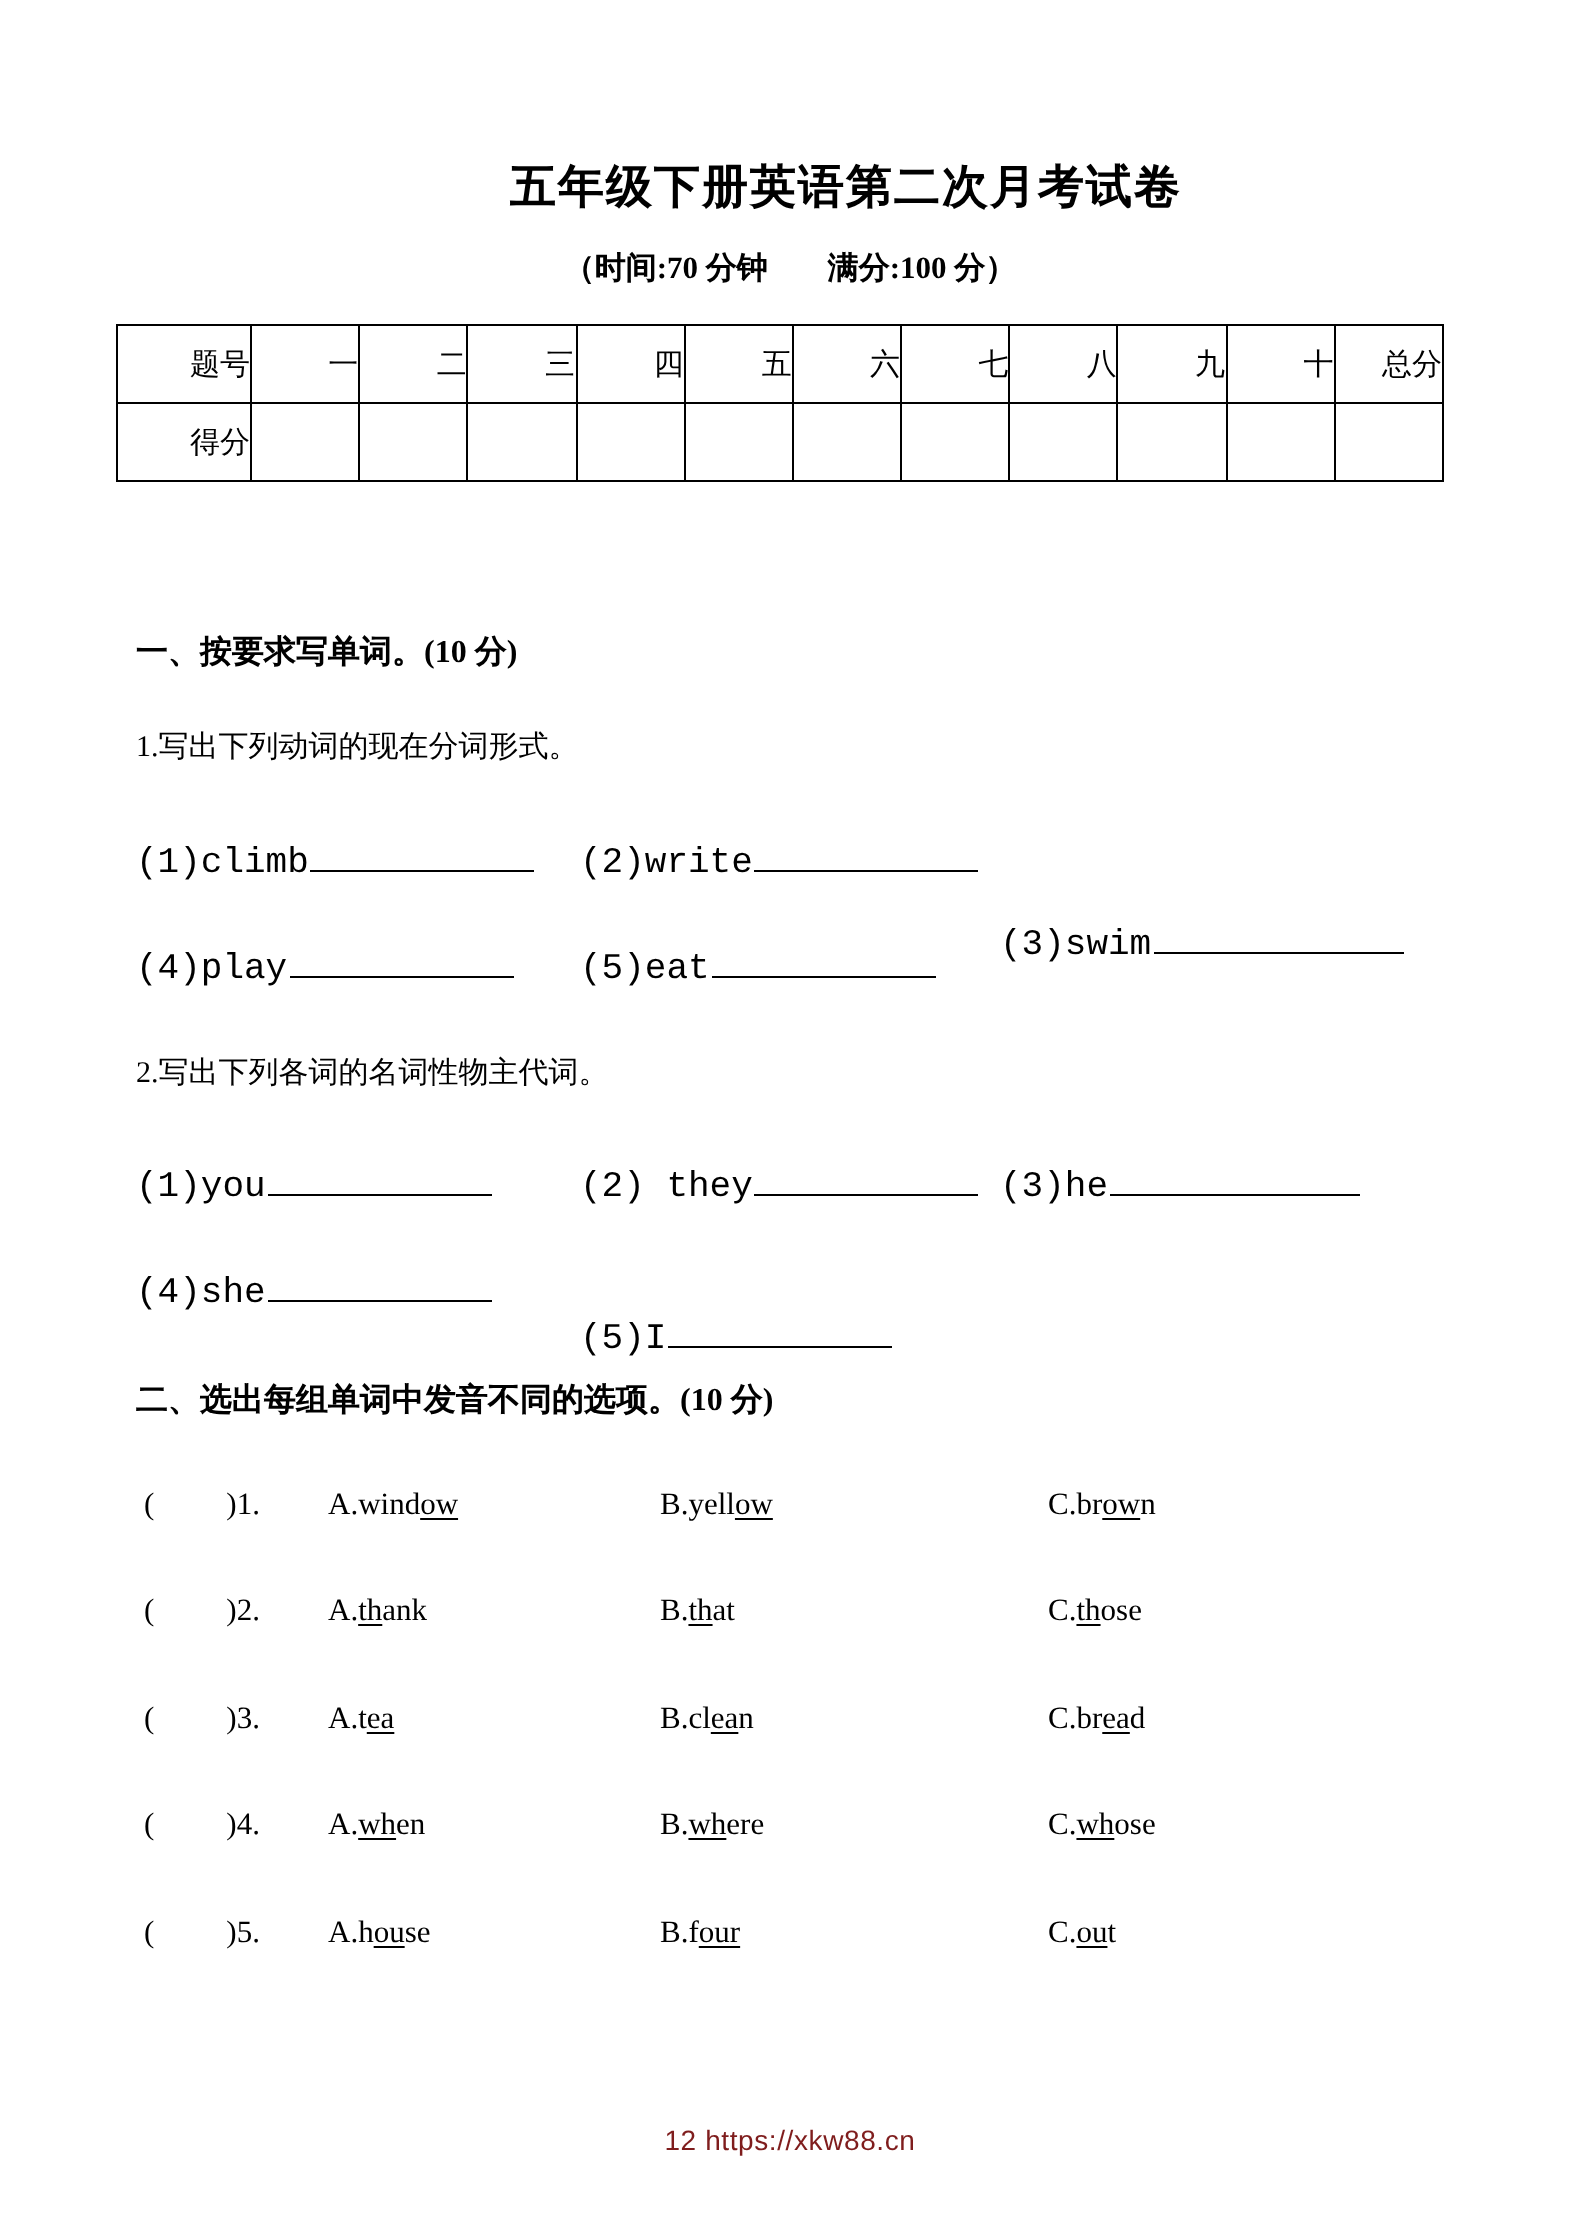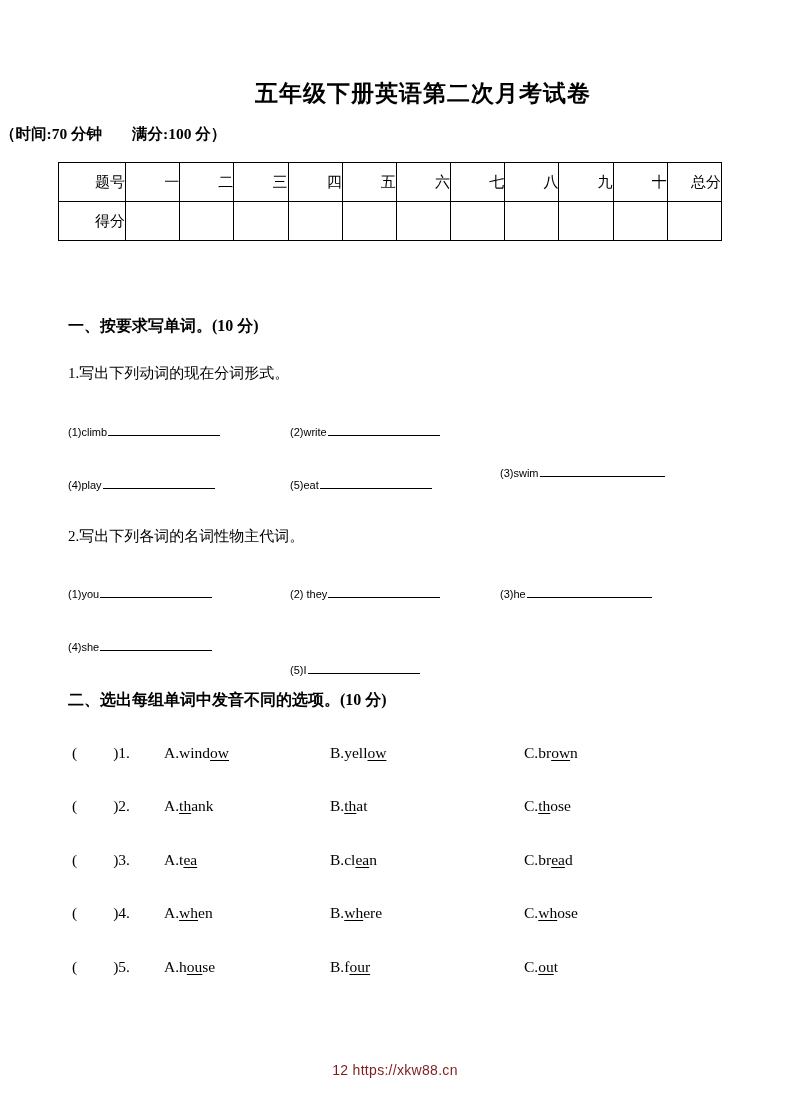--- a/index.html
+++ b/index.html
@@ -34,21 +34,21 @@
     font-weight: bold;
     letter-spacing: 1px;
     font-family: "Liberation Serif", "DejaVu Serif", serif;
     padding-left: 28px;
   }
   .doc-subtitle {
     position: absolute;
     top: 124px;
     left: 0;
     width: 790px;
-    text-align: left;
+    text-align: center;
     font-size: 15.5px;
     font-weight: bold;
     font-family: "Liberation Serif", "DejaVu Serif", serif;
   }
   .doc-subtitle .gap {
     display: inline-block;
     width: 30px;
   }
 
   
@@ -89,22 +89,22 @@
     white-space: nowrap;
     font-family: "Liberation Serif", "DejaVu Serif", serif;
   }
 
   
   .fill-row {
     position: absolute;
     left: 0;
     width: 790px;
     height: 24px;
-    font-size: 11px;
-    font-family: Liberation Sans, sans-serif;
+    font-size: 18px;
+    font-family: Liberation Mono, monospace;
   }
   .fill-item {
     position: absolute;
     white-space: nowrap;
   }
   .blank {
     display: inline-block;
     border-bottom: 1.2px solid #000000;
     height: 14px;
     vertical-align: baseline;

